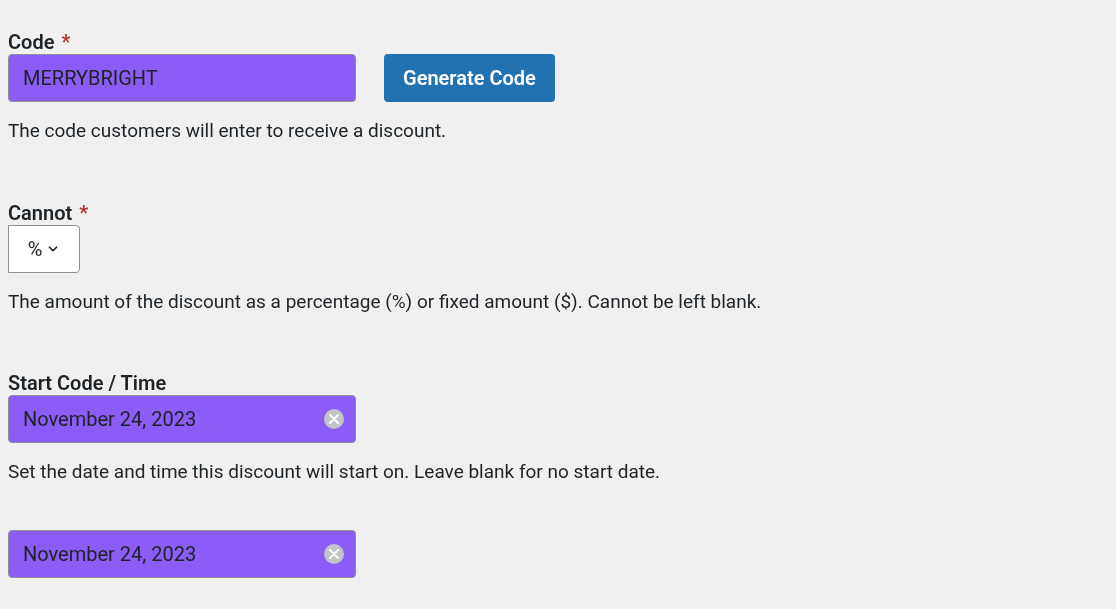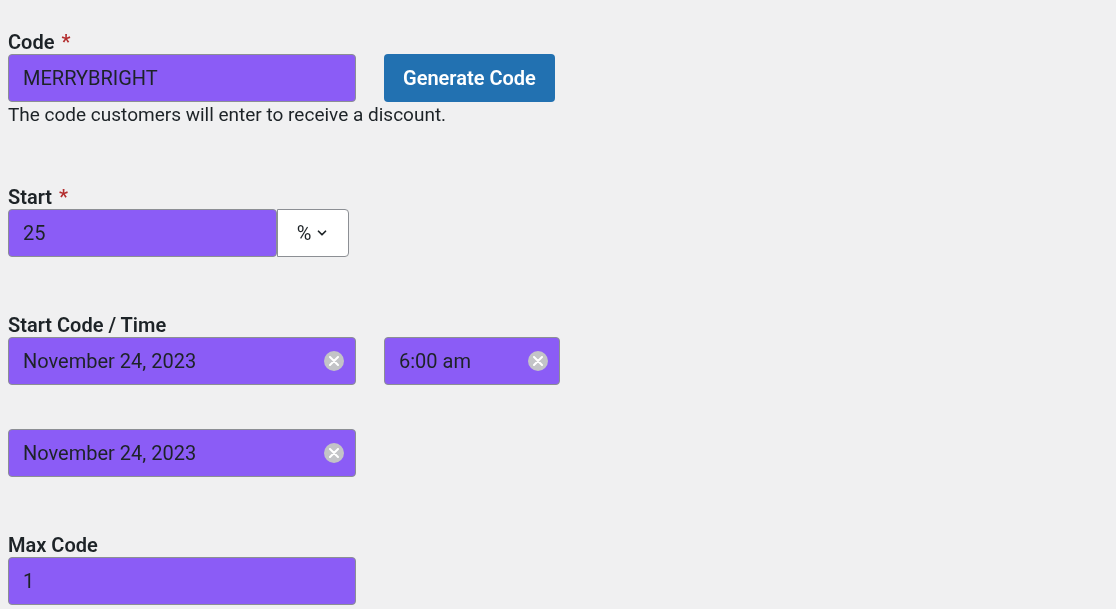--- a/index.html
+++ b/index.html
@@ -115,20 +115,21 @@
       border-radius: 4px;
       padding: 0 19px;
       font-size: 20px;
       font-weight: 600;
       cursor: pointer;
       font-family: inherit;
     }
     .help {
       font-size: 19px;
       color: #1d2327;
+      margin-top: 16px;
       line-height: 1.4;
     }
   </style>
 </head>
 <body>
 
 <div class="form-row">
   <div class="label-col">
     <label><span>Code</span> <span class="required">*</span></label>
   </div>
@@ -136,60 +137,53 @@
     <div class="field-inline">
       <input type="text" class="code-input" value="MERRYBRIGHT" style="">
       <button class="btn">Generate Code</button>
     </div>
     <p class="help">The code customers will enter to receive a discount.</p>
   </div>
 </div>
 
 <div class="form-row">
   <div class="label-col">
-    <label><span>Start</span> <span class="required">*</span></label>
+    <label><span>Cannot</span> <span class="required">*</span></label>
   </div>
   <div class="field-col">
     <div class="field-inline-tight">
-      <input type="text" class="amount-input" value="25" style="">
       <div class="unit-select">
         <span>%</span>
         <span class="chev">
           <svg width="14" height="14" viewBox="0 0 24 24" fill="none" stroke="#1d2327" stroke-width="3" stroke-linecap="round" stroke-linejoin="round">
               <polyline points="6 9 12 15 18 9"></polyline>
             </svg>
         </span>
       </div>
     </div>
+    <p class="help">The amount of the discount as a percentage (%) or fixed amount ($). Cannot be left blank.</p>
   </div>
 </div>
 
 <div class="form-row">
   <div class="label-col">
     <label>Start Code / Time</label>
   </div>
   <div class="field-col">
     <div class="field-inline">
       <div class="input-wrap">
         <input type="text" class="date-input" value="November 24, 2023" style="">
         <span class="clear-icon">
           <svg width="10" height="10" viewBox="0 0 10 10">
               <path d="M1 1 L9 9 M9 1 L1 9" stroke="#fff" stroke-width="2" stroke-linecap="round"></path>
             </svg>
         </span>
       </div>
-      <div class="input-wrap">
-        <input type="text" class="time-input" value="6:00 am" style="">
-        <span class="clear-icon">
-          <svg width="10" height="10" viewBox="0 0 10 10">
-              <path d="M1 1 L9 9 M9 1 L1 9" stroke="#fff" stroke-width="2" stroke-linecap="round"></path>
-            </svg>
-        </span>
-      </div>
-    </div>
+    </div>
+    <p class="help">Set the date and time this discount will start on. Leave blank for no start date.</p>
   </div>
 </div>
 
 <div class="form-row">
   <div class="field-col">
     <div class="field-inline">
       <div class="input-wrap">
         <input type="text" class="date-input" value="November 24, 2023" style="">
         <span class="clear-icon">
           <svg width="10" height="10" viewBox="0 0 10 10">

